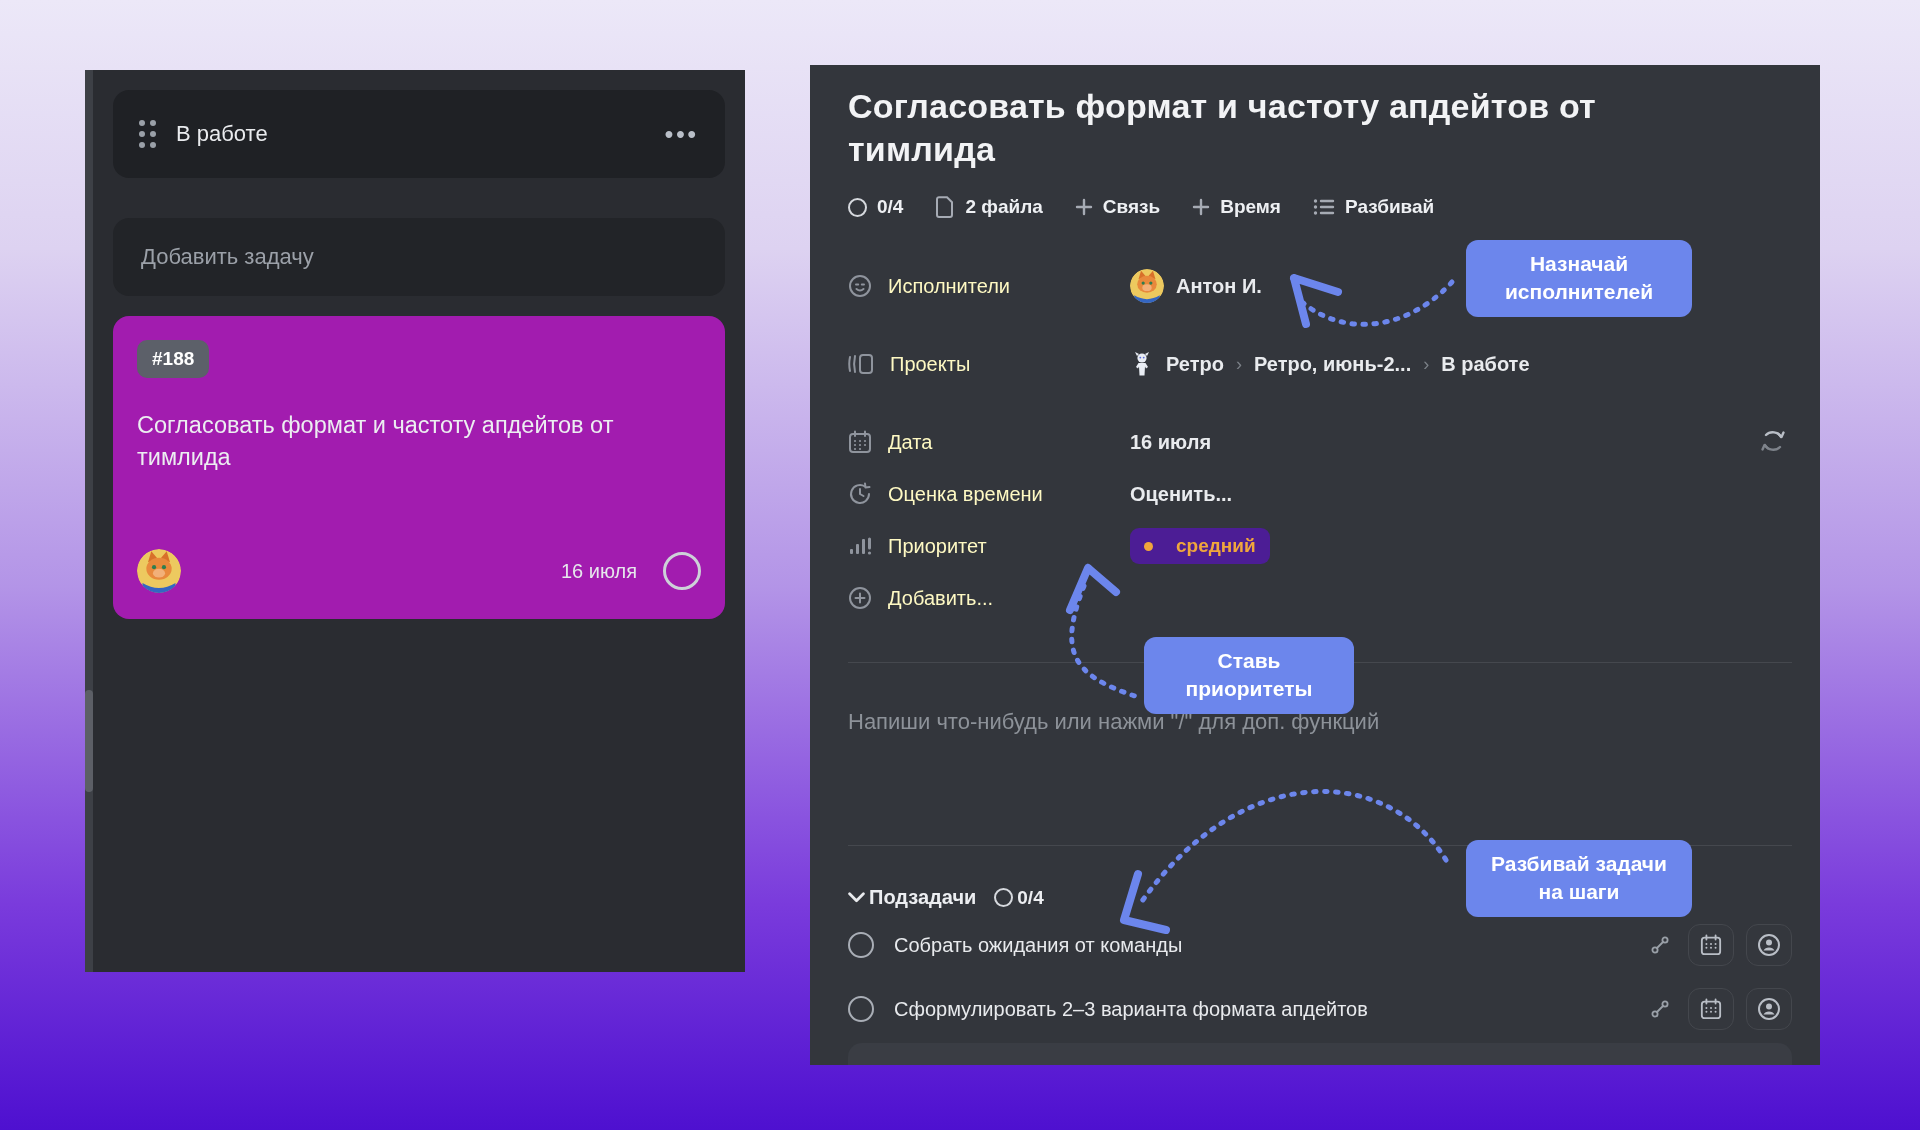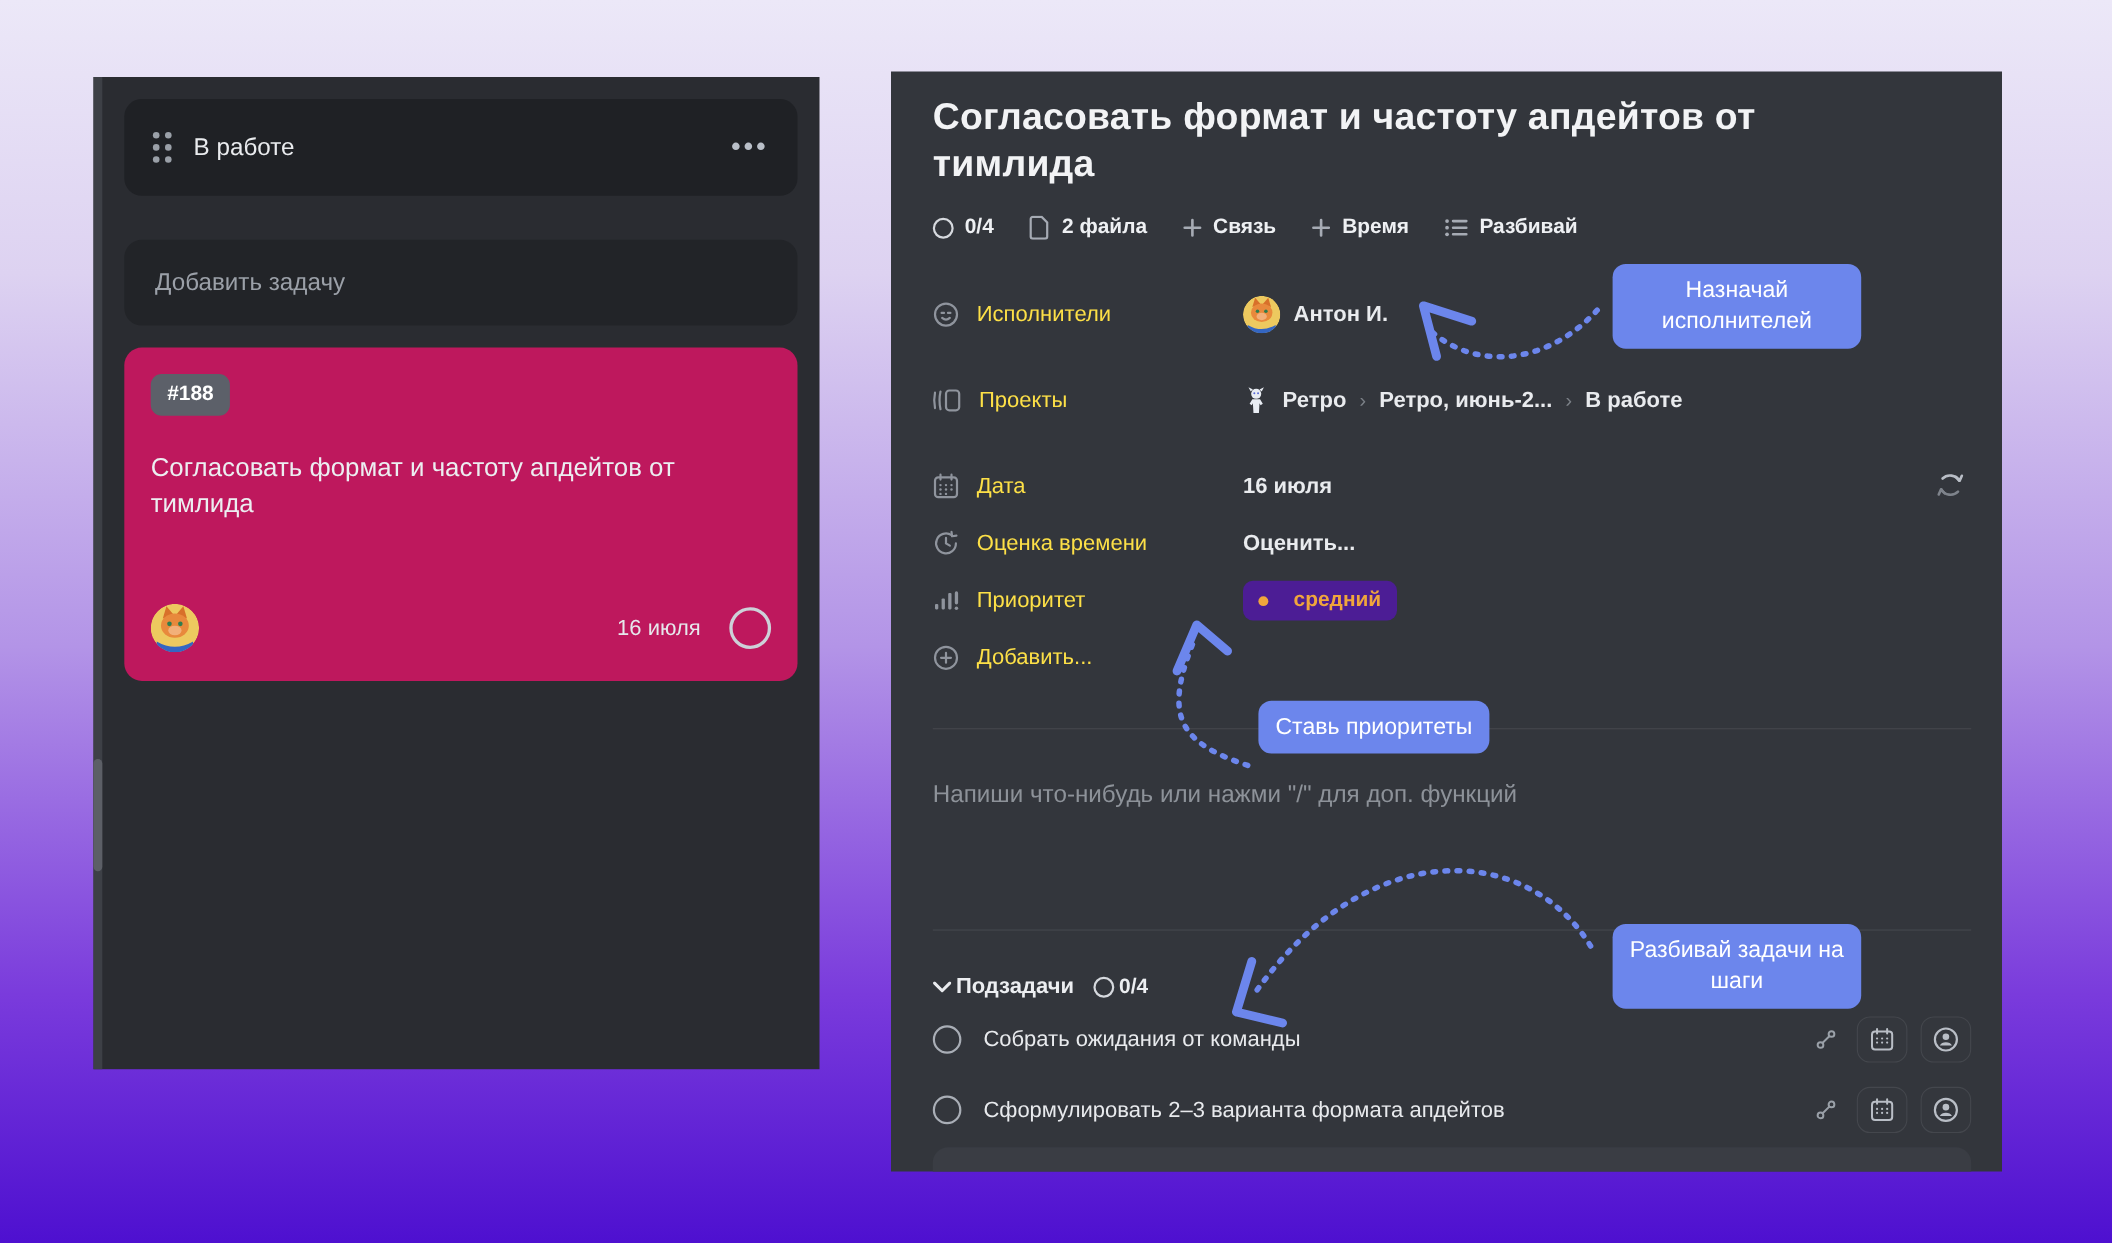--- a/index.html
+++ b/index.html
@@ -23,21 +23,21 @@
   .drag-dots { display:grid; grid-template-columns:6px 6px; grid-auto-rows:6px; gap:5px; }
   .drag-dots i { width:6px; height:6px; border-radius:50%; background:#9aa0a8; }
   .col-title { font-size:22px; color:#e9ebee; font-weight:500; }
   .col-menu { margin-left:auto; color:#b9bfc8; font-size:24px; letter-spacing:3px; font-weight:700; background:none; border:none; cursor:pointer; }
   .add-task {
     margin-top:40px; height:78px; background:#222428; border-radius:16px;
     display:flex; align-items:center; padding:0 28px;
     color:#9ba0a8; font-size:22px; cursor:pointer;
   }
   .task-card {
-    margin-top:20px; height:303px; background:#be185d; border-radius:16px; padding:24px;
+    margin-top:20px; height:303px; background:#a21caf; border-radius:16px; padding:24px;
     position:relative;
   }
   .id-badge {
     display:inline-block; background:#5c6069; color:#fff; font-size:19px; font-weight:700;
     padding:8px 15px; border-radius:10px;
   }
   .card-title { margin-top:32px; font-size:23.5px; font-weight:500; line-height:1.36; color:#eceef1; max-width:540px; }
   .card-footer { position:absolute; left:24px; right:24px; bottom:26px; display:flex; align-items:center; }
   .card-footer .right { margin-left:auto; display:flex; align-items:center; gap:26px; }
   .due-date { font-size:20px; color:#e6e8ec; }
@@ -51,21 +51,21 @@
   }
   .detail h1 { font-size:34px; font-weight:700; color:#f2f3f5; line-height:1.25; max-width:750px; letter-spacing:.2px; }
   .toolbar { margin-top:26px; display:flex; align-items:center; gap:32px; }
   .tb { display:flex; align-items:center; gap:10px; background:none; border:none; cursor:pointer; }
   .tb span { font-size:19px; font-weight:700; color:#eef0f3; }
   .ring-sm { width:19px; height:19px; border:2.5px solid #d6d9de; border-radius:50%; display:inline-block; }
   .gicon { color:#a6abb4; }
 
   .fields { margin-top:42px; display:flex; flex-direction:column; }
   .frow { display:flex; align-items:center; min-height:52px; }
-  .flabel { width:282px; flex:none; display:flex; align-items:center; gap:16px; color:#fde047; font-size:20px; }
+  .flabel { width:282px; flex:none; display:flex; align-items:center; gap:16px; color:#fef9c3; font-size:20px; }
   .flabel svg { flex:none; color:#8f949d; }
   .fvalue { display:flex; align-items:center; font-size:20px; color:#e9ebee; font-weight:600; flex:1; }
   .assignee { display:flex; align-items:center; gap:12px; }
   .avatar34 { width:34px; height:34px; }
   .crumbs { display:flex; align-items:center; gap:12px; font-weight:600; }
   .crumb-sep { color:#7b8087; font-size:18px; font-weight:400; }
   .proj-col { display:flex; flex-direction:column; gap:16px; }
   .choose-project { font-weight:600; color:#e9ebee; cursor:pointer; }
   .repeat-btn { margin-left:auto; margin-right:4px; background:none; border:none; color:#8f949d; cursor:pointer; }
   .prio-badge {
@@ -90,21 +90,21 @@
   .sub-actions { margin-left:auto; display:flex; align-items:center; gap:12px; }
   .icon-btn {
     width:46px; height:42px; border:1.5px solid #44474d; border-radius:12px; background:#34373d;
     display:flex; align-items:center; justify-content:center; color:#b9bec6; cursor:pointer;
   }
   .link-ic { color:#9aa0a8; margin-right:6px; }
   .stub-input { margin-top:6px; height:40px; border-radius:14px; background:#3a3d44; }
 
   
   .callout {
-    position:absolute; background:#6c86ec; color:#fff; font-weight:400; font-size:21px;
+    position:absolute; background:#6c86ec; color:#fff; font-weight:700; font-size:21px;
     text-align:center; border-radius:12px; padding:10px 14px; line-height:1.35; z-index:6;
   }
   #callout-assign { left:1466px; top:240px; width:226px; }
   #callout-priority { left:1144px; top:637px; width:210px; }
   #callout-split { left:1466px; top:840px; width:226px; }
   .arrows { position:absolute; left:0; top:0; width:1920px; height:1130px; z-index:5; pointer-events:none; }
   .dotted { fill:none; stroke:#6c86ec; stroke-width:5; stroke-dasharray:2.5 8.5; stroke-linecap:round; }
   .head { fill:none; stroke:#6c86ec; stroke-width:8; stroke-linecap:round; }
 </style>
 </head>

